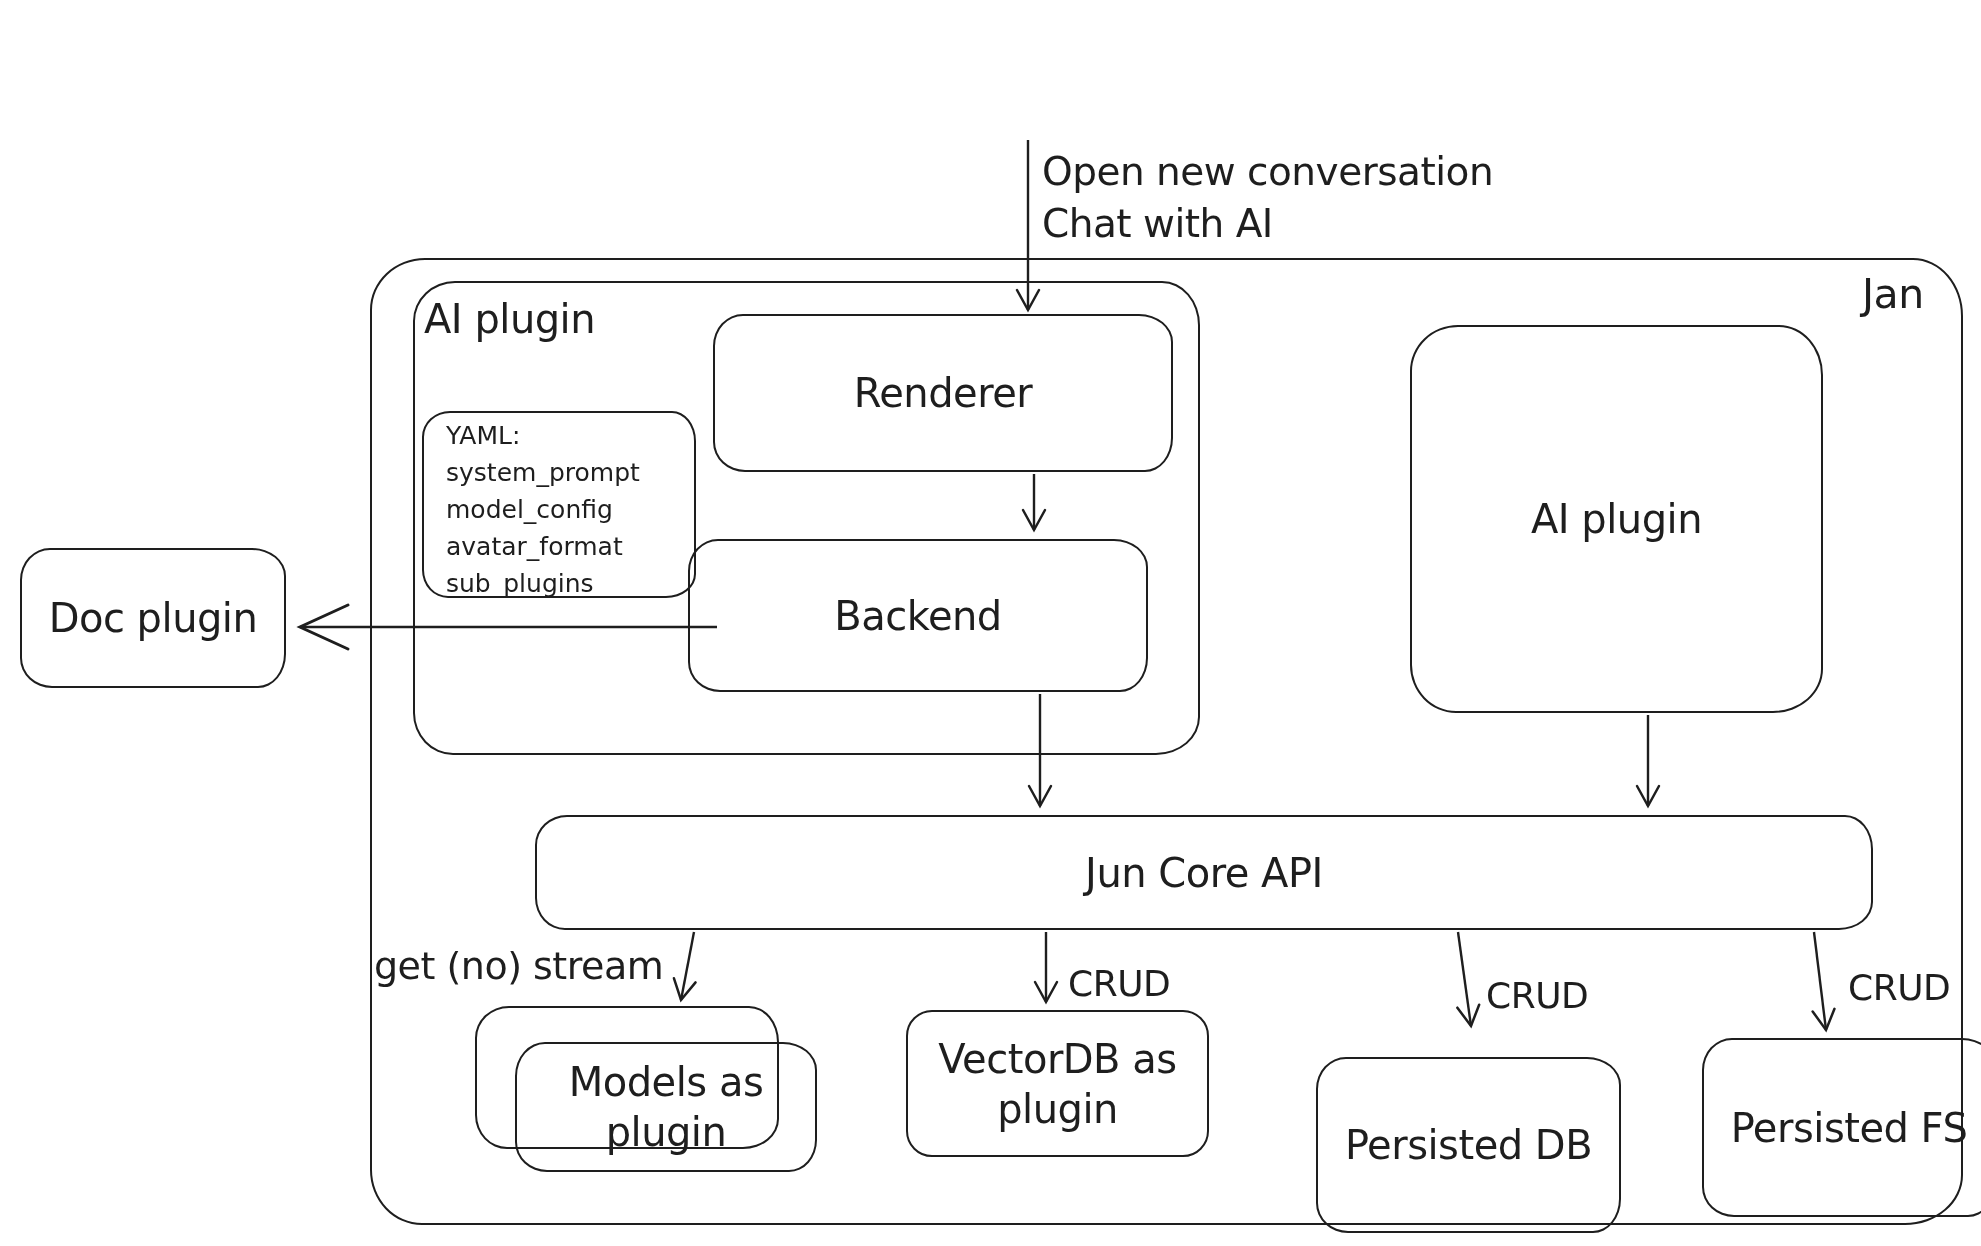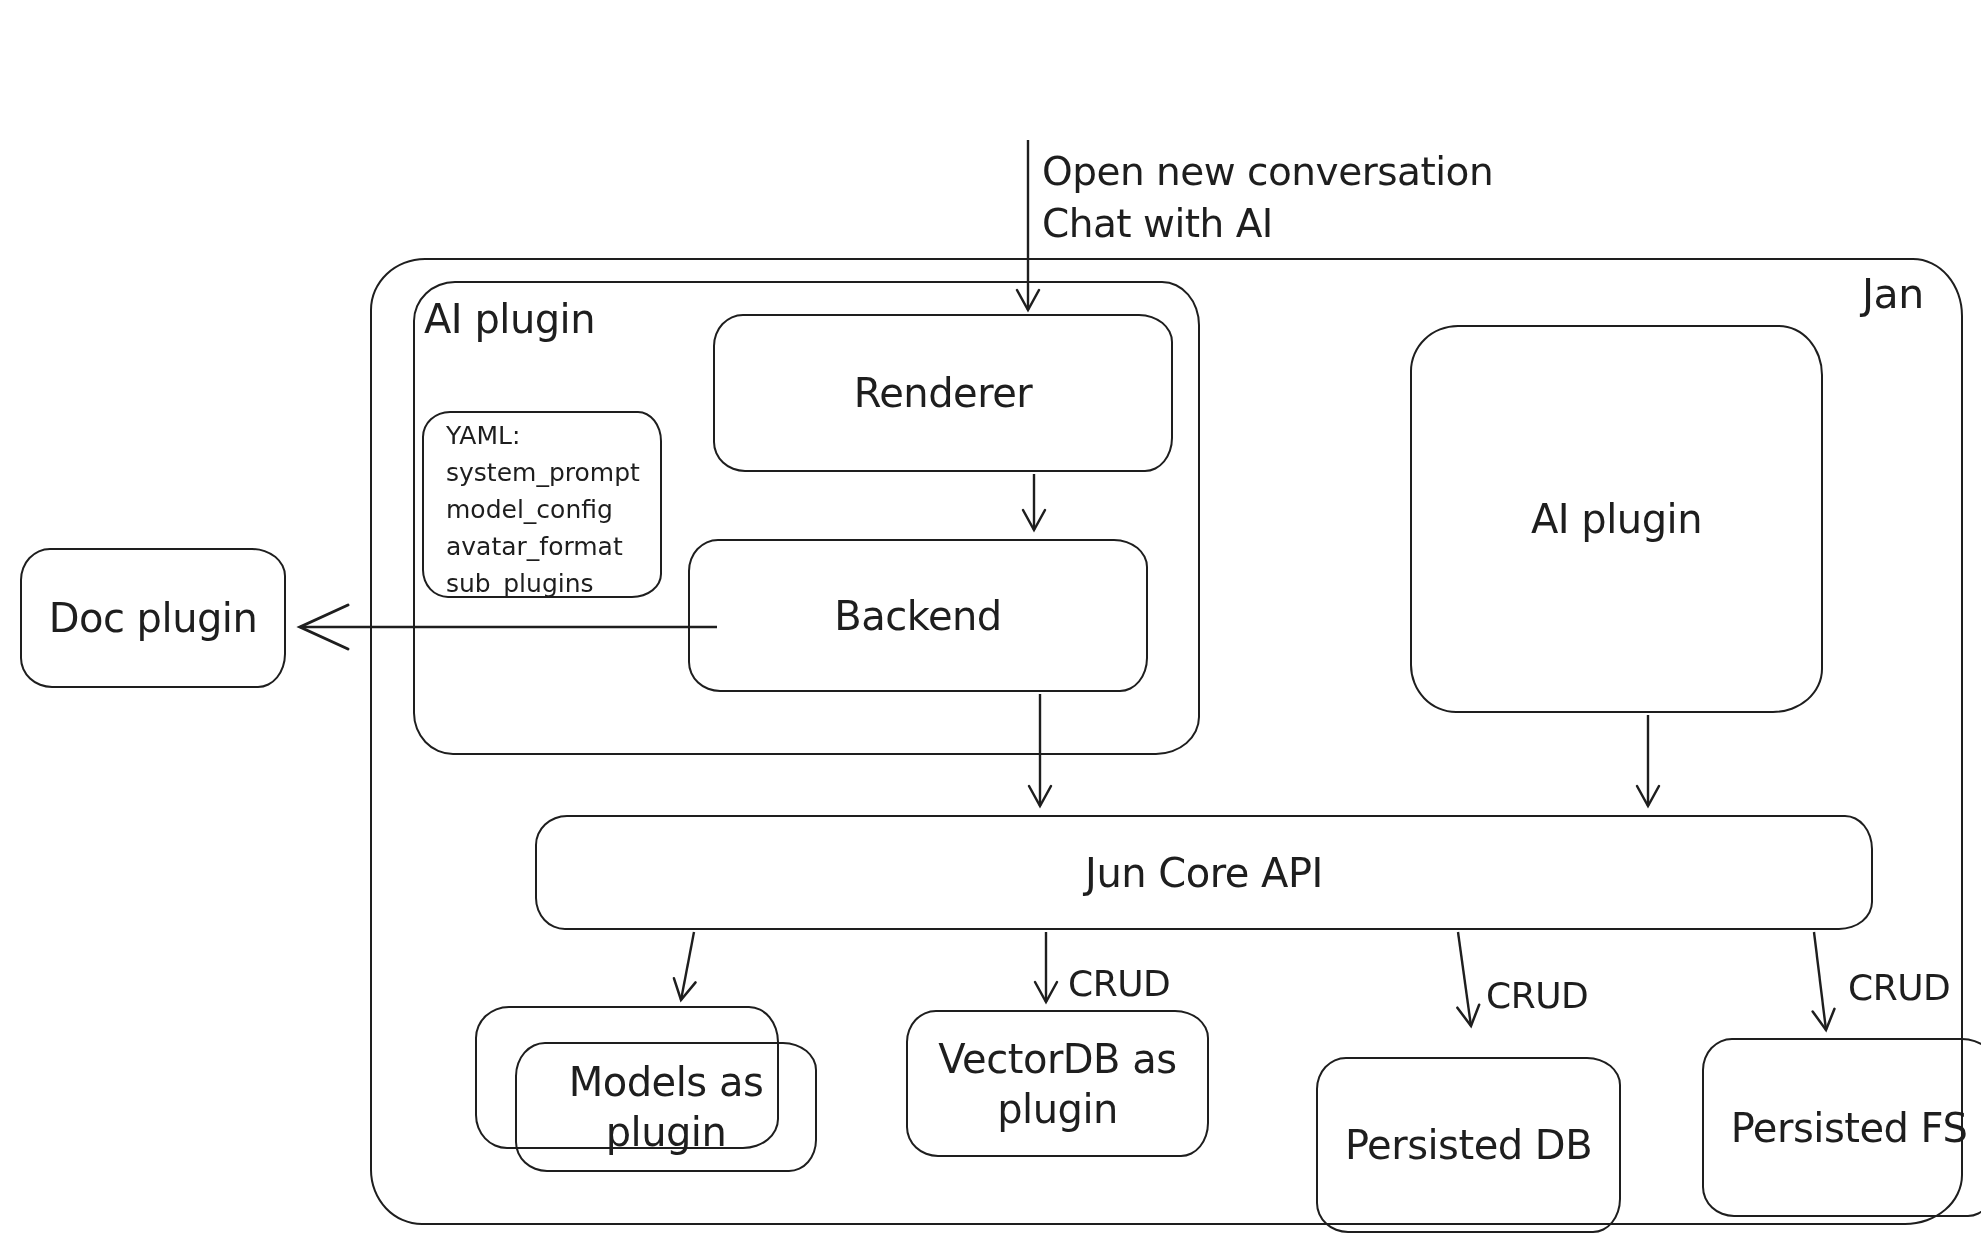--- a/index.html
+++ b/index.html
@@ -59,21 +59,21 @@
 <body>
 
 <div id="canvas">
 
   <div class="container-box" style="left:370px; top:258px; width:1593px; height:967px; border-radius:55px 50px 58px 52px / 52px 58px 50px 55px;"></div>
   <div class="floating-label" style="left:1862px; top:268px; font-size:41px;">Jan</div>
 
   <div class="container-box" style="left:413px; top:281px; width:787px; height:474px; border-radius:42px 38px 44px 40px / 40px 44px 38px 42px;"></div>
   <div class="floating-label" style="left:424px; top:293px; font-size:40px;">AI plugin</div>
 
-  <div class="node" style="left:422px; top:411px; width:240px; height:187px; border-radius:28px 24px 30px 26px / 26px 30px 24px 28px; justify-content:flex-start; padding:10px 0 0 22px;">
+  <div class="node" style="left:422px; top:411px; width:274px; height:187px; border-radius:28px 24px 30px 26px / 26px 30px 24px 28px; justify-content:flex-start; padding:10px 0 0 22px;">
     <span class="label note-text">YAML:
 system_prompt
 model_config
 avatar_format
 sub_plugins</span>
   </div>
 
 
   <div class="node" style="left:713px; top:314px; width:460px; height:158px;">
     <span class="label">Renderer</span>
@@ -94,36 +94,37 @@
   <div class="node" style="left:535px; top:815px; width:1338px; height:115px; border-radius:32px 28px 34px 30px / 30px 34px 28px 32px;">
     <span class="label">Jun Core API</span>
   </div>
 
   <div class="container-box" style="left:475px; top:1006px; width:304px; height:143px; border-radius:34px 30px 36px 32px / 32px 36px 30px 34px;"></div>
   <div class="node" style="left:515px; top:1042px; width:302px; height:130px; border-radius:30px 34px 28px 32px / 34px 28px 32px 30px;">
     <span class="label" style="line-height:50px;">Models as
 plugin</span>
   </div>
 
-  <div class="node" style="left:906px; top:1010px; width:303px; height:147px;">
+  <div class="node" style="left:906px; top:1010px; width:303px; height:147px;border-radius:26px;">
     <span class="label" style="line-height:50px;">VectorDB as
 plugin</span>
   </div>
 
   <div class="node" style="left:1316px; top:1057px; width:305px; height:176px;">
     <span class="label">Persisted DB</span>
   </div>
 
   <div class="node" style="left:1654px; top:1038px; width:294px; height:179px;margin-left:48px;">
     <span class="label">Persisted FS</span>
   </div>
 
   <div class="floating-label" style="left:1042px; top:146px;">Open new conversation
 Chat with AI</div>
 
+  <div class="floating-label" style="left:374px; top:940px; font-size:38px;">get (no) stream</div>
 
   <div class="floating-label" style="left:1068px; top:958px; font-size:36px;">CRUD</div>
 
   <div class="floating-label" style="left:1486px; top:970px; font-size:36px;">CRUD</div>
 
   <div class="floating-label" style="left:1848px; top:962px; font-size:36px;">CRUD</div>
 
   <svg id="arrow-layer" width="1981" height="1246" viewBox="0 0 1981 1246">
     <defs>
       <marker id="arrow" markerUnits="userSpaceOnUse" markerWidth="30" markerHeight="30" viewBox="0 0 30 30" refX="26" refY="15" orient="auto">

